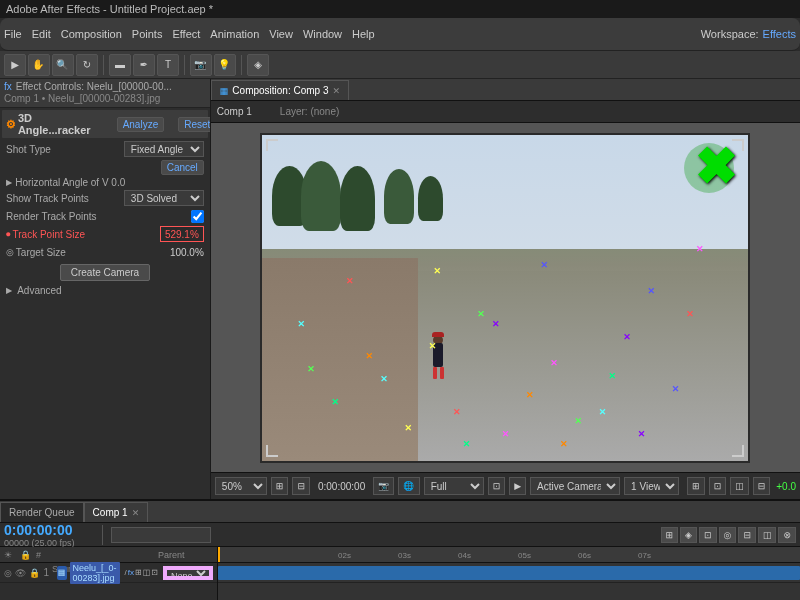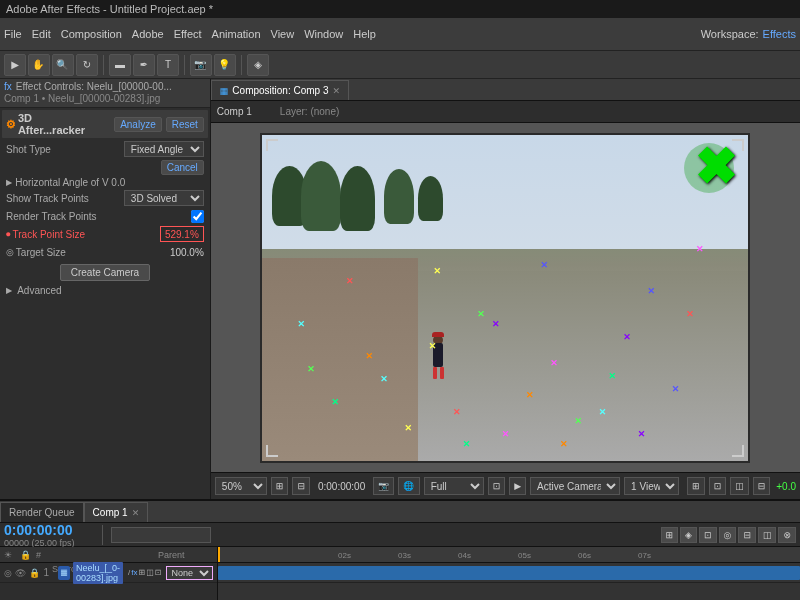--- a/index.html
+++ b/index.html
@@ -2,21 +2,21 @@
 <html><head>
   <meta charset="utf-8">
   <style>
     * { margin: 0; padding: 0; box-sizing: border-box; }
     body { width: 800px; height: 600px; overflow: hidden; background: #2b2b2b; font-family: Arial, sans-serif; font-size: 11px; color: #ccc; }
 
     
     #title-bar { height: 18px; background: #1a1a1a; display: flex; align-items: center; padding: 0 6px; font-size: 11px; color: #bbb; }
 
     
-    #menu-bar { height: 32px; background: #3c3c3c; display: flex; align-items: center; padding: 16px 4px; gap: 10px; font-size: 11px; border-bottom: 1px solid #222; }
+    #menu-bar { height: 32px; background: #3c3c3c; display: flex; align-items: center; padding: 16px 4px; gap: 10px; font-size: 11px; border-bottom: 1px solid #222; border-radius: 8px; }
     #menu-bar span { cursor: pointer; color: #ccc; }
 
     
     #toolbar { height: 28px; background: #3a3a3a; display: flex; align-items: center; padding: 0 4px; gap: 2px; border-bottom: 1px solid #222; }
     .tool-btn { width: 22px; height: 22px; background: #4a4a4a; border: 1px solid #555; border-radius: 2px; display: inline-flex; align-items: center; justify-content: center; cursor: pointer; font-size: 10px; color: #ccc; }
     .tool-separator { width: 1px; height: 20px; background: #555; margin: 0 3px; }
     #workspace-label { margin-left: auto; font-size: 11px; color: #aaa; display: flex; align-items: center; gap: 4px; }
 
     
     #main { display: flex; flex-direction: row; height: 420px; }
@@ -27,21 +27,21 @@
     
     #effect-controls-header { background: #3a3a3a; border-bottom: 1px solid #222; padding: 2px 4px; }
     #effect-controls-title { font-size: 10px; color: #aaa; display: flex; align-items: center; gap: 4px; }
     #effect-controls-subtitle { font-size: 10px; color: #888; }
 
     
     #effect-panel { flex: 1; background: #2d2d2d; overflow-y: auto; padding: 2px; }
 
     .fx-header { display: flex; align-items: center; justify-content: space-between; background: #3c3c3c; padding: 2px 4px; margin-bottom: 2px; border-radius: 1px; }
     .fx-title { font-size: 11px; color: #ccc; font-weight: bold; display: flex; align-items: center; gap: 2px; }
-    .fx-buttons { display: flex; gap: 4px; margin-left: 26px; }
+    .fx-buttons { display: flex; gap: 14px; margin-left: 26px; }
     .fx-btn { font-size: 10px; color: #6af; cursor: pointer; background: #4a4a4a; padding: 1px 5px; border-radius: 2px; border: 1px solid #555; }
 
     .property-row { display: flex; align-items: center; padding: 1px 4px; height: 18px; font-size: 10px; }
     .property-label { color: #aaa; flex: 1; }
     .property-select { background: #3a3a3a; border: 1px solid #555; color: #ccc; font-size: 10px; padding: 0 2px; height: 16px; cursor: pointer; width: 80px; }
     .property-checkbox { margin: 0; cursor: pointer; }
 
     .section-header { display: flex; align-items: center; padding: 1px 4px; color: #aaa; font-size: 10px; cursor: pointer; }
     .triangle { margin-right: 3px; font-size: 8px; }
 
@@ -124,37 +124,37 @@
     
     #tl-content { flex: 1; display: flex; }
     #tl-left { width: 218px; background: #2d2d2d; border-right: 1px solid #111; overflow: hidden; }
     #tl-right { flex: 1; background: #333; position: relative; }
 
     .tl-layer { height: 20px; display: flex; align-items: center; padding: 0 4px; gap: 3px; border-bottom: 1px solid #222; font-size: 10px; }
     .tl-layer-num { color: #888; width: 14px; }
     .tl-layer-icon { width: 14px; height: 14px; background: #2a4a8a; border-radius: 2px; display: flex; align-items: center; justify-content: center; font-size: 8px; color: #adf; }
     .tl-layer-name { color: #ccc; font-size: 10px; cursor: pointer; flex: 1; display: flex; align-items: center; gap: 2px; }
     .tl-layer-name span { background: #3a5aaa; padding: 1px 3px; border-radius: 1px; color: #adf; font-size: 9px; }
-    .tl-parent-select { background: #3a3a3a; border: 1px solid #f0abfc; color: #ccc; font-size: 9px; height: 14px; width: 55px; cursor: pointer; }
+    .tl-parent-select { background: #3a3a3a; border: 4px solid #f0abfc; color: #ccc; font-size: 9px; height: 14px; width: 55px; cursor: pointer; }
 
     
     .tl-right-row { height: 20px; position: relative; border-bottom: 1px solid #222; }
   </style>
 </head>
 <body>
 
 <div id="title-bar">
   <span>Adobe After Effects - Untitled Project.aep *</span>
 </div>
 
 <div id="menu-bar">
   <span>File</span>
   <span>Edit</span>
   <span>Composition</span>
-  <span>Adobe</span>
+  <span>Points</span>
   <span>Effect</span>
   <span>Animation</span>
   <span>View</span>
   <span>Window</span>
   <span>Help</span>
   <div id="workspace-label">
     <span>Workspace:</span>
     <span style="color:#6af; cursor:pointer;">Effects</span>
   </div>
 </div>
@@ -185,21 +185,21 @@
         <span style="font-size:10px;">Effect Controls: Neelu_[00000-00...</span>
       </div>
       <div id="effect-controls-subtitle" style="font-size:10px;color:#888; padding:1px 0;">Comp 1 • Neelu_[00000-00283].jpg</div>
     </div>
 
     <div id="effect-panel">
 
       <div class="fx-header">
         <div class="fx-title">
           <span style="color:#f80;">⚙</span>
-          <span>3D After...racker</span>
+          <span>3D Angle...racker</span>
         </div>
         <div class="fx-buttons">
           <div class="fx-btn">Analyze</div>
           <div class="fx-btn">Reset</div>
         </div>
       </div>
 
       <div class="property-row">
         <div class="property-label">Shot Type</div>
         <select class="property-select">

